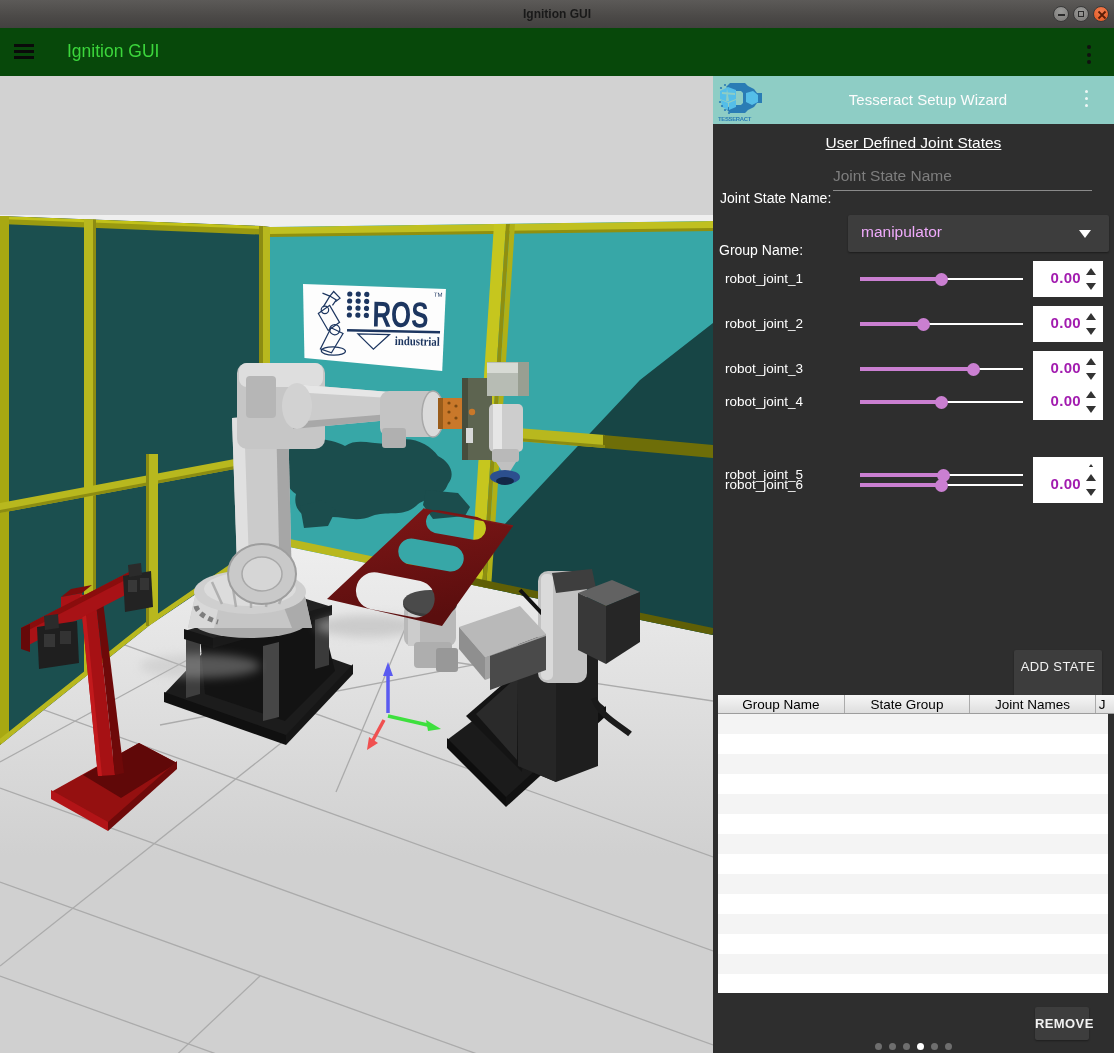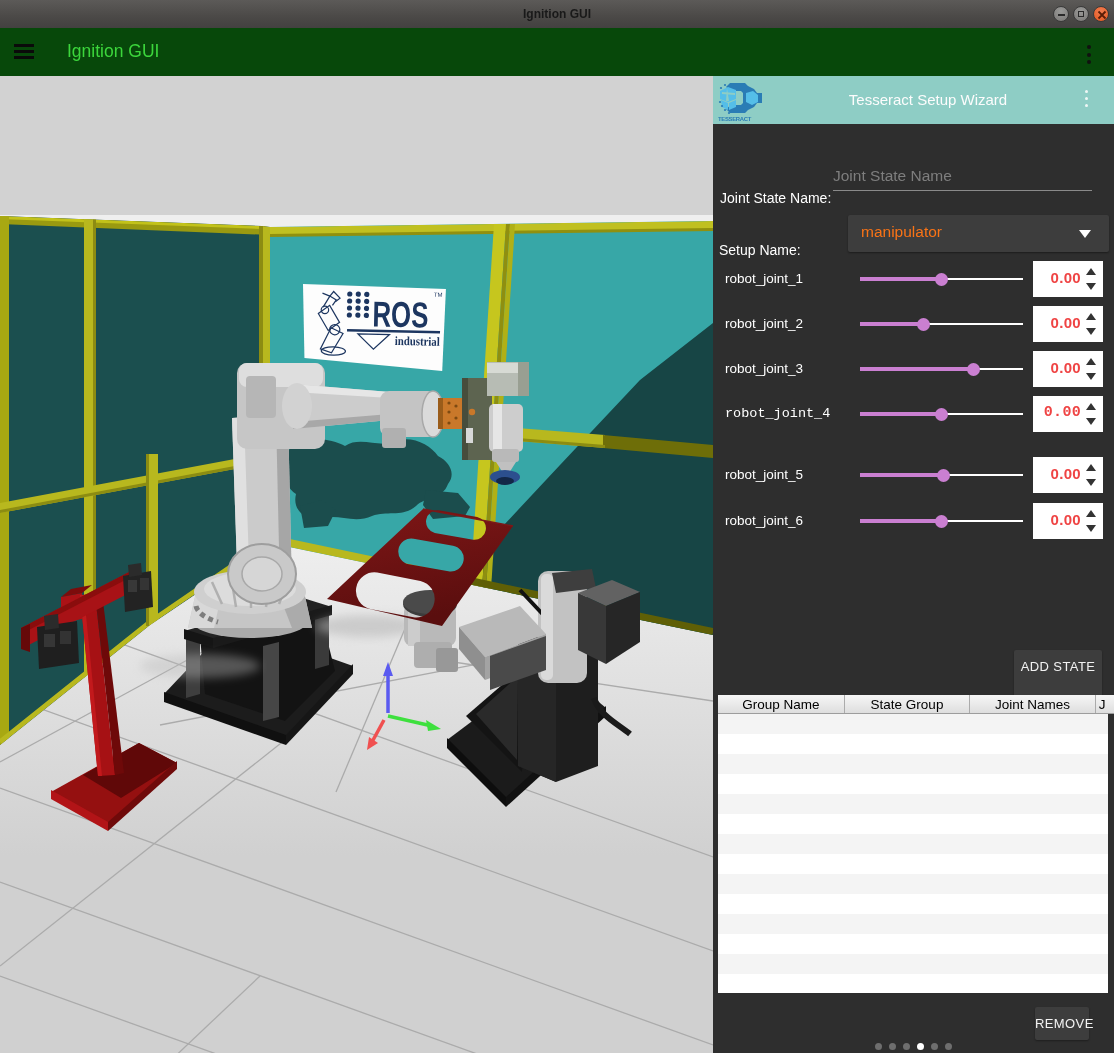--- a/index.html
+++ b/index.html
@@ -23,34 +23,34 @@
 #scene { position:absolute; left:0; top:76px; width:713px; height:977px; background:#d4d4d4; }
 #panel { position:absolute; left:713px; top:76px; width:401px; height:977px; background:#2e2e2e; overflow:hidden; }
 #phead { position:absolute; left:0; top:0; width:430px; height:48px; background:#8ecdc5; }
 #phead .pt { position:absolute; left:0; right:0; top:0; height:48px; line-height:48px; text-align:center; color:#fcfcfc; font-size:15px; }
 #phead .pd { position:absolute; left:372px; top:14px; color:#f5f5f5; font-size:15px; letter-spacing:0; line-height:7px; }
 #phead .pd div{ width:3.4px;height:3.4px;border-radius:50%;background:#eef7f5;margin-bottom:3.4px;}
 .ptitle { position:absolute; left:0; right:0; top:58px; text-align:center; color:#fff; font-size:15.5px; text-decoration:underline; }
 .lab { position:absolute; color:#fff; font-size:14px;margin-top:20px; }
 #jsinput { position:absolute; left:120px; top:85px; width:259px; height:30px; border-bottom:1.4px solid #8a8a8a; color:#7e7e7e; font-size:15.5px; line-height:30px; }
 #dropdown { position:absolute; left:135px; top:139px; width:261px; height:37px; background:#3d3d3d; border-radius:2px; box-shadow:0 1px 2px rgba(0,0,0,.4); }
-#dropdown .dtext { position:absolute; left:13px; top:8px; color:#f97316; font-size:15.5px; }
+#dropdown .dtext { position:absolute; left:13px; top:8px; color:#f0abfc; font-size:15.5px; }
 #dropdown .darr { position:absolute; left:231px; top:15px; width:0; height:0; border-left:6.5px solid transparent; border-right:6.5px solid transparent; border-top:8px solid #fff; }
 .srow { position:absolute; left:0; width:401px; height:36px; }
 .srow .sl { position:absolute; left:12px; top:10px; color:#fff; font-size:13.5px; }
 .srow .track { position:absolute; left:147px; top:17.2px; width:163px; height:1.6px; background:#fff; }
 .srow .fill { position:absolute; left:147px; top:16.4px; height:3.2px; background:#ca7fd1; }
 .srow .knob { position:absolute; top:11.5px; width:13px; height:13px; border-radius:50%; background:#ca7fd1; }
 .spin { position:absolute; left:320px; top:0; width:70px; height:36px; background:#fff; }
-.spin .v { position:absolute; right:22px; top:8px; font-size:15px; color:#ef4444; font-weight:bold; letter-spacing:0.3px;padding-left:48px;}
+.spin .v { position:absolute; right:22px; top:8px; font-size:15px; color:#a21caf; font-weight:bold; letter-spacing:0.3px;padding-left:48px;}
 .spin .up { position:absolute; left:53px; top:7px; width:0; height:0; border-left:5px solid transparent; border-right:5px solid transparent; border-bottom:7px solid #333; }
 .spin .dn { position:absolute; left:53px; top:22px; width:0; height:0; border-left:5px solid transparent; border-right:5px solid transparent; border-top:7px solid #333; }
 .btn { position:absolute; background:#3d3d3d; color:#f2f2f2; font-size:13px; text-align:center; border-radius:2px; box-shadow:0 1px 2px rgba(0,0,0,.35); }
 #addstate { left:301px; top:574px; width:88px; height:50px; line-height:33px; letter-spacing:.4px; }
-#remove { left:322px; top:931px; width:54px; height:33px; line-height:33px; letter-spacing:.4px; }
+#remove { left:322px; top:931px; width:54px; height:33px; line-height:33px; letter-spacing:.4px;font-weight:bold; }
 #table { position:absolute; left:5px; top:619px; width:390px; height:298px; background:#fff; }
 #thead { position:absolute; left:0; top:0; width:462px; height:19px; background:linear-gradient(#f6f6f6,#dedede); border-bottom:1px solid #9d9d9d; }
 #thead .c { position:absolute; top:0; height:18px; line-height:19px; text-align:center; color:#000; font-size:13.5px; border-right:1px solid #ababab; }
 #tbody { position:absolute; left:0; top:19px; width:390px; height:279px;
   background:repeating-linear-gradient(#f4f4f4 0 20px, #ffffff 20px 40px); }
 #pagedots { position:absolute; left:0; top:960px; width:401px; text-align:center; }
 #pagedots span { display:inline-block; width:7px; height:7px; border-radius:50%; background:#6e6e6e; margin:0 3.5px; }
 #pagedots span.on { background:#fff; }
 </style>
 </head>
@@ -351,23 +351,24 @@
       </g>
       <text x="1" y="41" font-family="Liberation Sans, sans-serif" font-size="5.9" font-weight="bold" fill="#2a7cb5" letter-spacing="-0.3">TESSERACT</text>
     </svg>
     <div class="pt">Tesseract Setup Wizard</div>
     <div class="pd">
         <div></div>
         <div></div>
         <div></div>
       </div>
   </div>
+  <div class="ptitle">User Defined Joint States</div>
   <div class="lab" style="left:7px; top:94px;">Joint State Name:</div>
   <div id="jsinput">Joint State Name</div>
-  <div class="lab" style="left:6px; top:146px;">Setup Name:</div>
+  <div class="lab" style="left:6px; top:146px;">Group Name:</div>
   <div id="dropdown">
       <div class="dtext">manipulator</div>
       <div class="darr"></div>
     </div>
   <div class="srow" style="top:185px;">
       <div class="sl">robot_joint_1</div>
       <div class="track"></div>
       <div class="fill" style="width:81px;"></div>
       <div class="knob" style="left:221.5px;"></div>
       <div class="spin">
@@ -391,21 +392,21 @@
       <div class="sl">robot_joint_3</div>
       <div class="track"></div>
       <div class="fill" style="width:113px;"></div>
       <div class="knob" style="left:253.5px;"></div>
       <div class="spin">
         <div class="v">0.00</div>
         <div class="up"></div>
         <div class="dn"></div>
       </div>
     </div>
-  <div class="srow" style="top:320px;font-family:Liberation Mono, monospace;">
+  <div class="srow" style="top:308px;">
       <div class="sl">robot_joint_4</div>
       <div class="track"></div>
       <div class="fill" style="width:81px;"></div>
       <div class="knob" style="left:221.5px;"></div>
       <div class="spin">
         <div class="v">0.00</div>
         <div class="up"></div>
         <div class="dn"></div>
       </div>
     </div>
@@ -413,21 +414,21 @@
       <div class="sl">robot_joint_5</div>
       <div class="track"></div>
       <div class="fill" style="width:83px;"></div>
       <div class="knob" style="left:223.5px;"></div>
       <div class="spin">
         <div class="v">0.00</div>
         <div class="up"></div>
         <div class="dn"></div>
       </div>
     </div>
-  <div class="srow" style="top:427px;">
+  <div class="srow" style="top:391px;">
       <div class="sl">robot_joint_6</div>
       <div class="track"></div>
       <div class="fill" style="width:81px;"></div>
       <div class="knob" style="left:221.5px;"></div>
       <div class="spin">
         <div class="v">0.00</div>
         <div class="up"></div>
         <div class="dn"></div>
       </div>
     </div>

